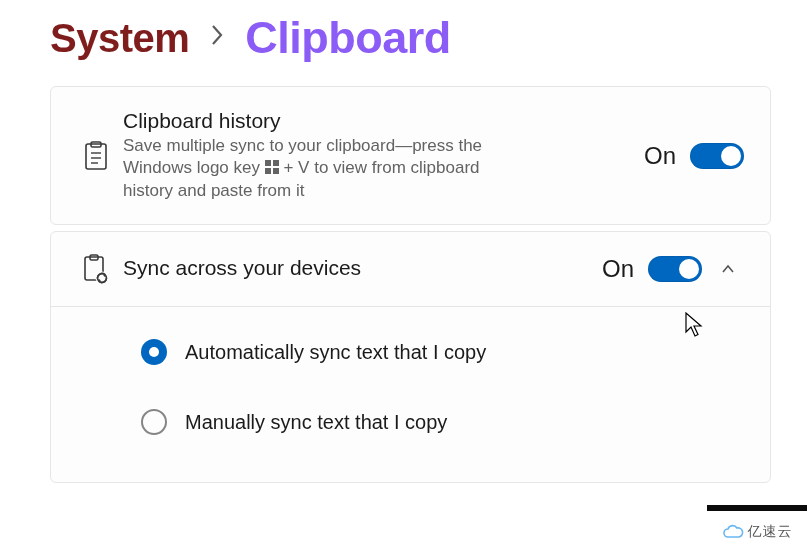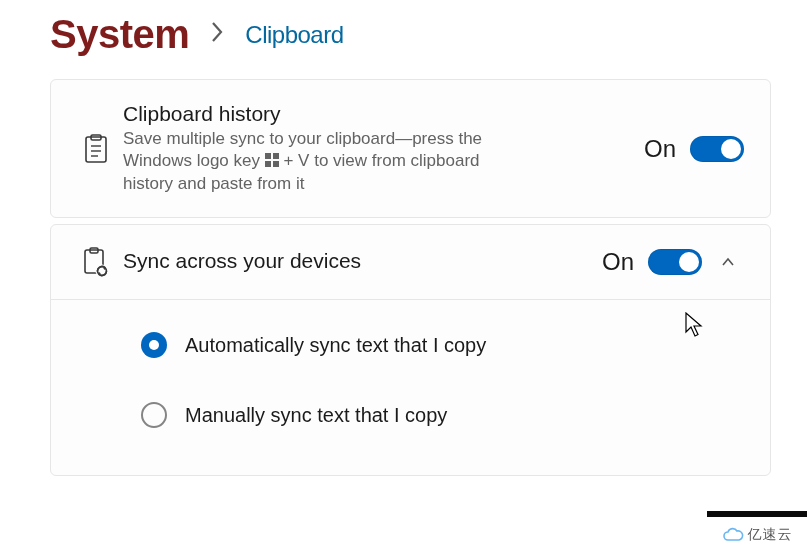--- a/index.html
+++ b/index.html
@@ -27,23 +27,23 @@
     color: #7f1d1d;
     letter-spacing: -0.5px;
     cursor: pointer;
   }
   .crumb-sep {
     font-size: 28px;
     color: #5c5c5c;
     font-weight: 400;
   }
   .crumb-current {
-    font-size: 24px;
-    font-weight: 400;
-    color: #0369a1;
+    font-size: 45px;
+    font-weight: 700;
+    color: #8b5cf6;
     letter-spacing: -0.5px;
   }
   .card {
     border: 1px solid #e6e6e6;
     border-radius: 6px;
     background: #fdfdfd;
     margin-bottom: 6px;
   }
   .row {
     display: flex;
@@ -153,21 +153,21 @@
     position: absolute;
     left: 685px;
     top: 312px;
     pointer-events: none;
   }
   .watermark {
     position: absolute;
     right: 0;
     bottom: 0;
     width: 100px;
-    height: 42px;
+    height: 48px;
     background: #fff;
     border-top: 6px solid #0b0b0b;
     display: flex;
     align-items: center;
     justify-content: center;
     font-size: 14px;
     color: #555;
     letter-spacing: 1px;
   }
   .watermark .wm-icon {

